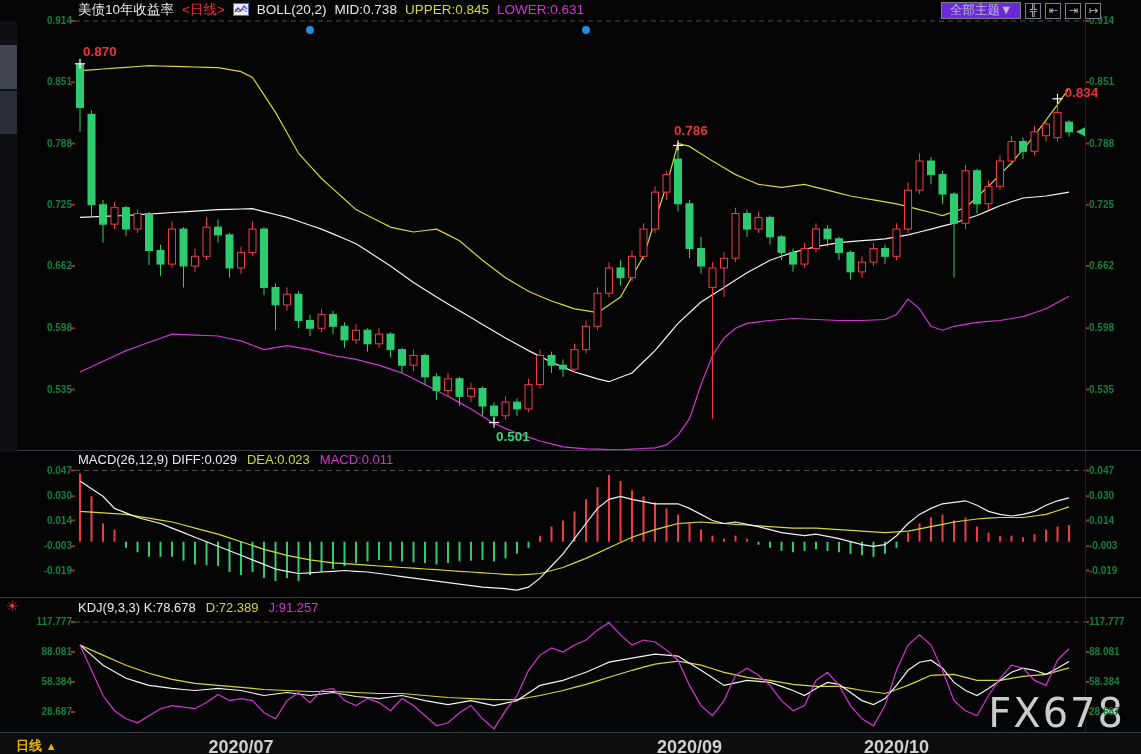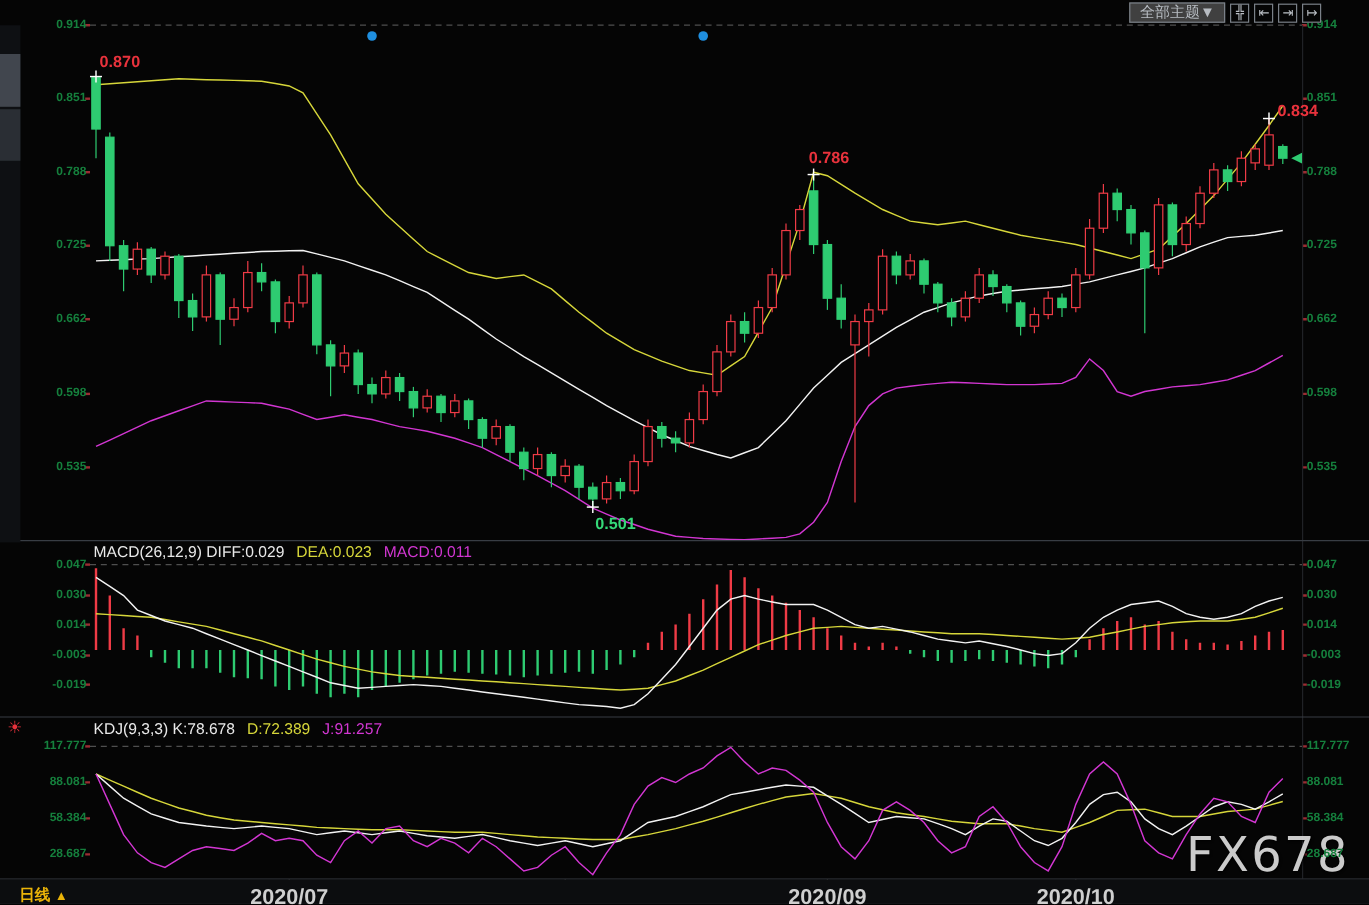--- a/index.html
+++ b/index.html
@@ -16,21 +16,21 @@
   .month-label{position:absolute;width:90px;text-align:center;font-size:18px;font-weight:700;color:#cfcfcf;top:737px;}
   #left-strip{position:absolute;left:0;top:21px;width:17px;height:431px;background:#0e1013;z-index:4;}
   #left-strip .blk{position:absolute;left:0;width:17px;}
   #left-strip .b1{top:24px;height:44px;background:#41464e;}
   #left-strip .b2{top:70px;height:43px;background:#2a2e34;}
   #header{position:absolute;left:78px;top:1px;height:17px;display:flex;align-items:center;gap:8px;
           z-index:5;font-size:13.5px;white-space:nowrap;}
   .t-white{color:#e9e9e9;} .t-red{color:#e8323c;} .t-yellow{color:#d6d63a;} .t-magenta{color:#d236d2;}
   .mini-icon{display:inline-flex;align-items:center;}
   #top-controls{position:absolute;left:941px;top:2px;z-index:5;display:flex;align-items:center;gap:4px;}
-  #theme-btn{background:#404040;color:#b7bcc2;border:1px solid #7a8088;font-size:12.5px;
+  #theme-btn{background:#6d28d9;color:#b7bcc2;border:1px solid #7a8088;font-size:12.5px;
              height:17px;padding:0 8px;line-height:15px;cursor:pointer;
              font-family:"Liberation Sans","DejaVu Sans",sans-serif;}
   .icon-btn{background:#050505;color:#b7bcc2;border:1px solid #7a8088;width:16px;height:16px;
             font-size:11px;line-height:13px;padding:0;text-align:center;cursor:pointer;
             font-family:"DejaVu Sans",sans-serif;}
   #macd-header{position:absolute;left:78px;top:452px;z-index:5;font-size:13px;display:flex;gap:10px;white-space:nowrap;}
   #kdj-header{position:absolute;left:78px;top:600px;z-index:5;font-size:13px;display:flex;gap:10px;white-space:nowrap;justify-content:space-between;}
   #live-icon{position:absolute;left:6px;top:598px;z-index:5;color:#e8323c;font-size:14px;}
   #bottom-bar{position:absolute;left:0;top:733px;width:1141px;height:20px;background:#0c0d0f;z-index:2;}
   #tab{position:absolute;left:16px;top:737px;z-index:5;color:#eab308;font-size:13px;font-weight:700;}
@@ -400,20 +400,35 @@
         <circle cx="586" cy="30" r="4" fill="#1f8fe0"></circle>
         <polygon points="1076,131.84168865435356 1085,127.34168865435356 1085,136.34168865435356" fill="#2ecb71"></polygon>
       </g>
     </svg>
 
   <div id="left-strip">
     <div class="blk b1"></div>
     <div class="blk b2"></div>
   </div>
 
+  <div id="header">
+    <span class="t-white">美债10年收益率</span>
+    <span class="t-red">&lt;日线&gt;</span>
+    <span class="mini-icon">
+      <svg width="16" height="13">
+          <rect x="0.5" y="0.5" width="15" height="12" fill="#e9eef8" stroke="#4a6fb5"></rect>
+          <polyline points="2,9 5,5 8,8 11,3 14,6" fill="none" stroke="#2b4fd0" stroke-width="1.3"></polyline>
+          <polyline points="2,6 6,9 10,6 14,9" fill="none" stroke="#d03040" stroke-width="1"></polyline>
+        </svg>
+    </span>
+    <span class="t-white">BOLL(20,2)</span>
+    <span class="t-white">MID:0.738</span>
+    <span class="t-yellow">UPPER:0.845</span>
+    <span class="t-magenta">LOWER:0.631</span>
+  </div>
 
   <div id="top-controls">
     <button id="theme-btn">全部主题▼</button>
     <button class="icon-btn">╬</button>
     <button class="icon-btn">⇤</button>
     <button class="icon-btn">⇥</button>
     <button class="icon-btn">↦</button>
   </div>
 
   <div id="macd-header">

